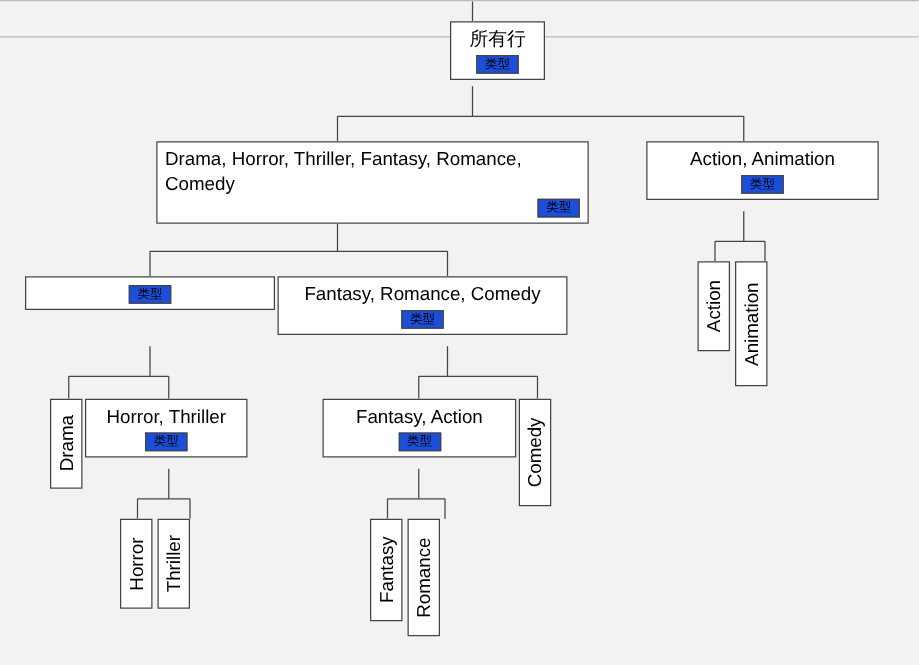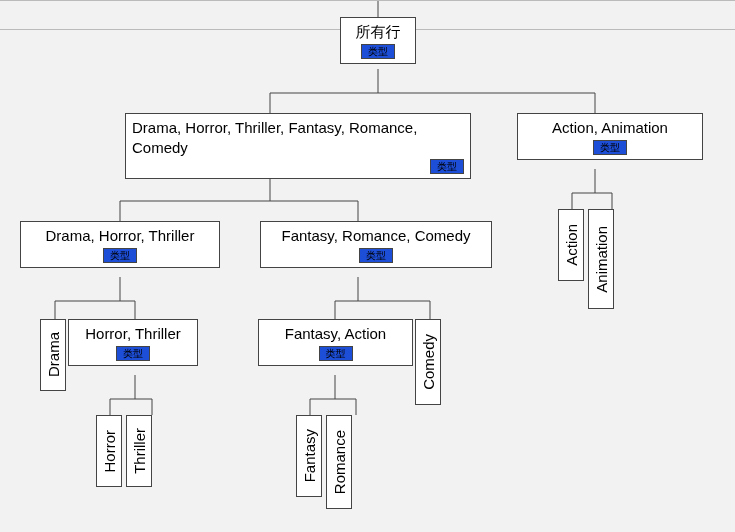--- a/index.html
+++ b/index.html
@@ -112,41 +112,40 @@
     <line x1="310" y1="398" x2="356" y2="398"></line>
     <line x1="310" y1="398" x2="310" y2="414"></line>
     <line x1="356" y1="398" x2="356" y2="414"></line>
 
     <line x1="595" y1="168" x2="595" y2="192"></line>
     <line x1="572" y1="192" x2="612" y2="192"></line>
     <line x1="572" y1="192" x2="572" y2="208"></line>
     <line x1="612" y1="192" x2="612" y2="208"></line>
   </svg>
 
-  <div class="node" style="left:340px; top:16px; width:76px;">
+  <div class="node" style="left:360px; top:16px; width:76px;">
     <div>所有行</div>
     <div class="sub">类型</div>
   </div>
 
   <div class="node" style="left:125px; top:112px; width:346px; align-items:flex-end; text-align:left;">
     <div style="align-self:flex-start; text-align:left;">Drama, Horror, Thriller, Fantasy, Romance, Comedy</div>
     <div class="sub">类型</div>
   </div>
 
   <div class="node" style="left:517px; top:112px; width:186px;">
     <div>Action, Animation</div>
     <div class="sub">类型</div>
   </div>
 
   <div class="node" style="left:20px; top:220px; width:200px;">
-    <div>Drama, Horror, Thriller</div>
     <div class="sub">类型</div>
   </div>
 
-  <div class="node" style="left:222px; top:220px; width:232px;margin-left:38px;">
+  <div class="node" style="left:222px; top:220px; width:232px;">
     <div>Fantasy, Romance, Comedy</div>
     <div class="sub">类型</div>
   </div>
 
   <div class="vleaf" style="left:40px; top:318px; height:72px; width:26px;">
     <span class="vtext">Drama</span>
   </div>
 
   <div class="node" style="left:68px; top:318px; width:130px;">
     <div>Horror, Thriller</div>

